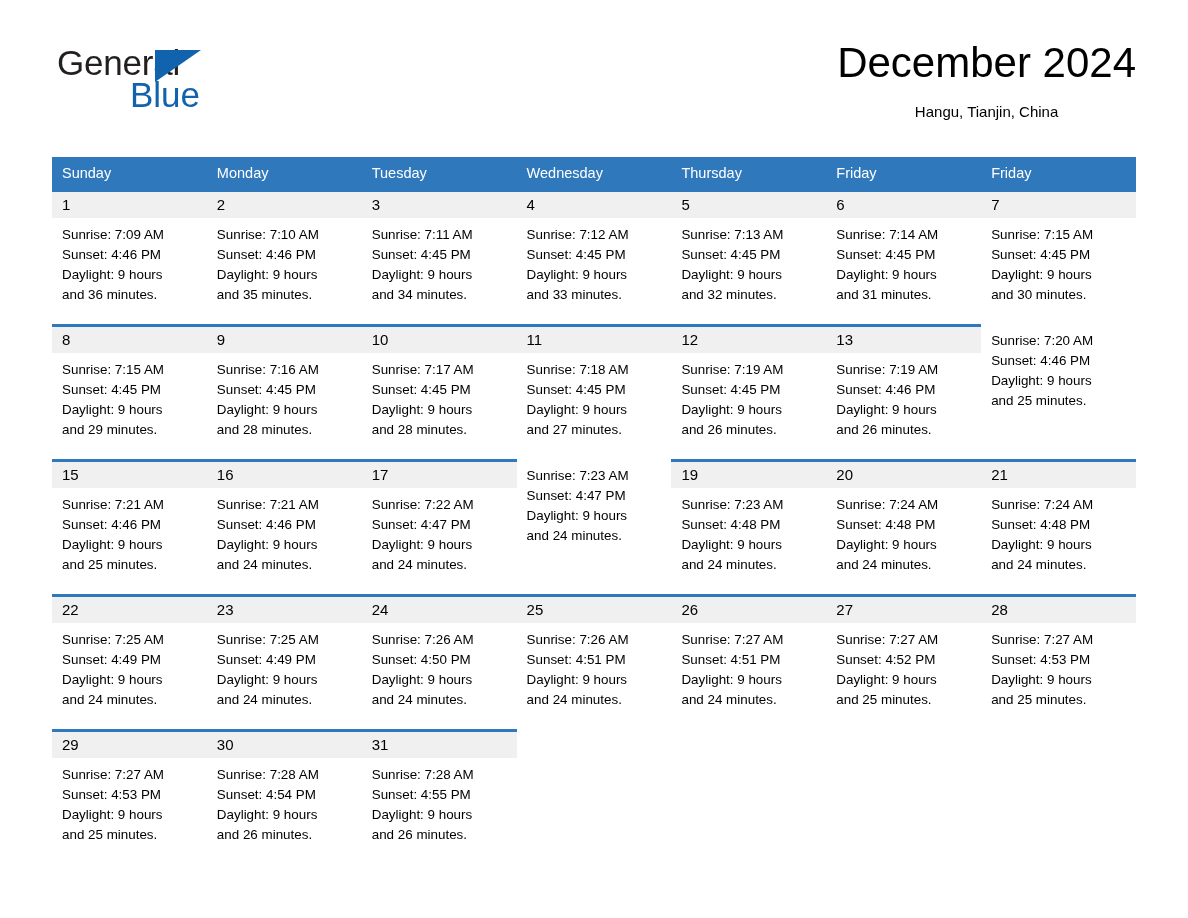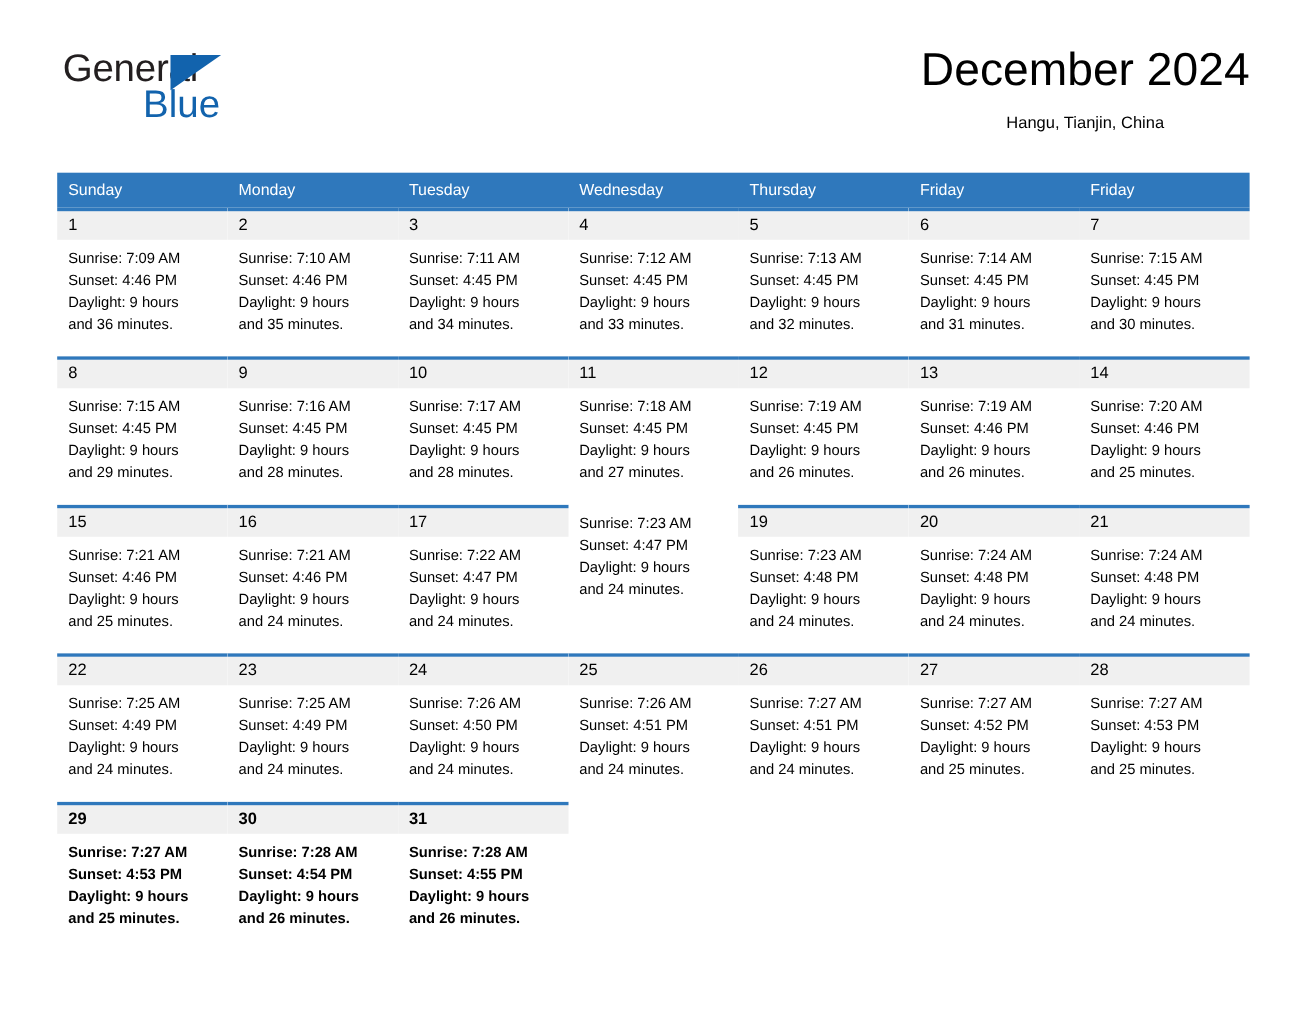--- a/index.html
+++ b/index.html
@@ -108,21 +108,21 @@
     color: #ffffff;
     font-size: 14.5px;
     line-height: 32px;
     white-space: nowrap;
   }
 
   .week-row {
     display: flex;
     height: 135px;
   }
-  .week-row.last { height: 120px; font-weight: bold; }
+  .week-row.last { height: 120px; }
 
   .day-cell {
     flex: 1 1 0;
     box-sizing: border-box;
     position: relative;
     background: #ffffff;
   }
   .day-cell.filled .daynum-band {
     background: #f0f0f0;
     border-top: 3px solid #2f78bc;
@@ -322,23 +322,20 @@
             <div class="daynum">13</div>
           </div>
           <div class="day-body">
             <div>Sunrise: 7:19 AM</div>
             <div>Sunset: 4:46 PM</div>
             <div>Daylight: 9 hours</div>
             <div>and 26 minutes.</div>
           </div>
         </div>
       <div class="day-cell filled">
-          <div class="daynum-band">
-            <div class="daynum">14</div>
-          </div>
           <div class="day-body">
             <div>Sunrise: 7:20 AM</div>
             <div>Sunset: 4:46 PM</div>
             <div>Daylight: 9 hours</div>
             <div>and 25 minutes.</div>
           </div>
         </div>
     </div>
 
     <div class="week-row">

